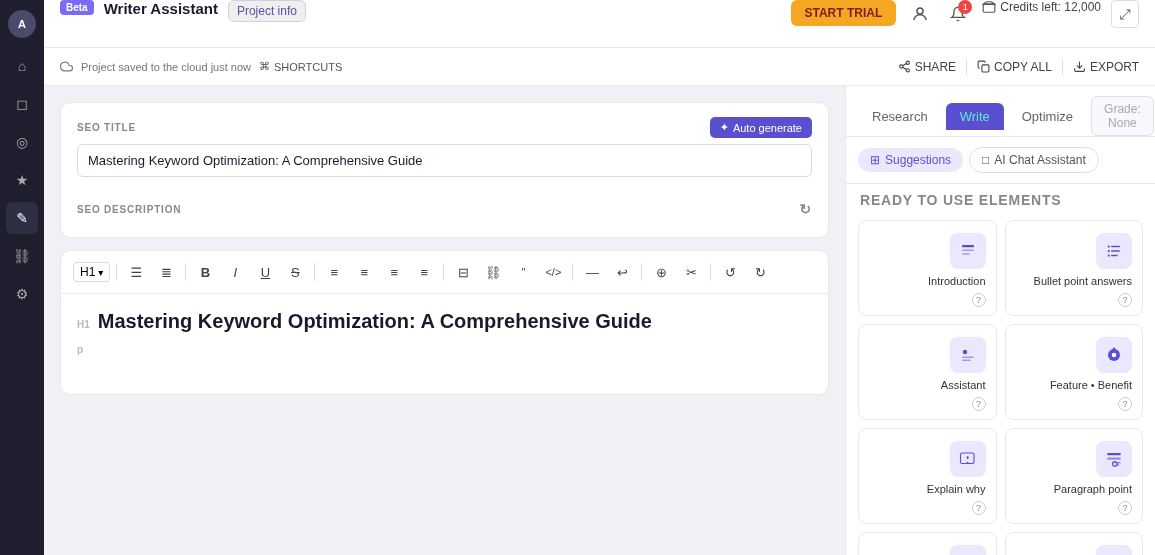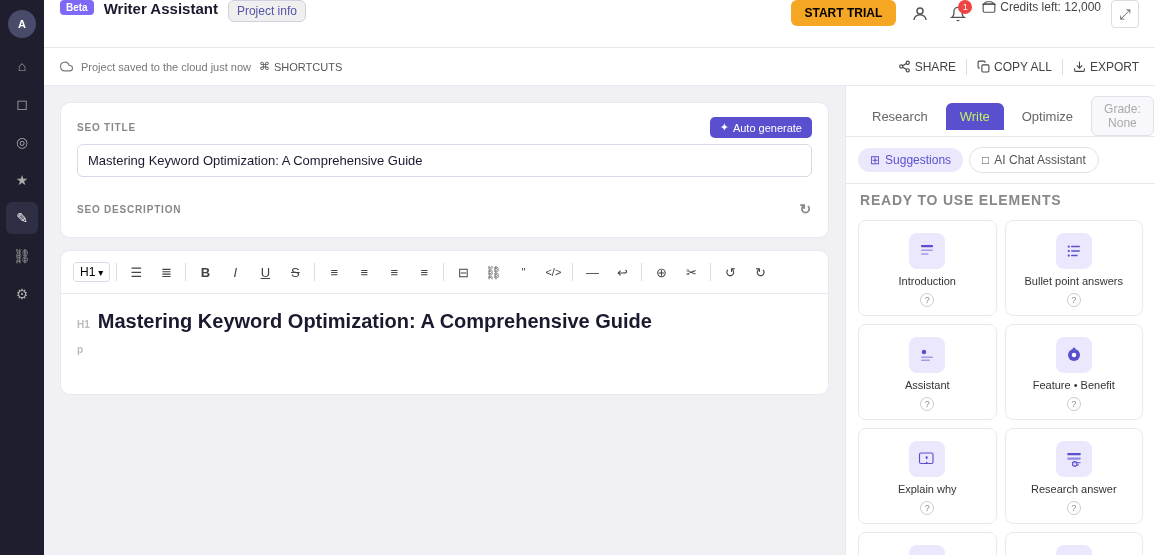--- a/index.html
+++ b/index.html
@@ -70,21 +70,21 @@
       border: 1px solid #d0d0e0;
       border-radius: 6px;
       padding: 3px 8px;
       font-size: 12px;
       color: #5555aa;
       cursor: pointer;
     }
     .header-spacer { flex: 1; }
     .start-trial-btn {
       background: #f5a623;
-      color: #000000;
+      color: #7f1d1d;
       border: none;
       border-radius: 6px;
       padding: 6px 14px;
       font-size: 12px;
       font-weight: 700;
       cursor: pointer;
     }
     .header-icon-btn {
       width: 28px; height: 28px;
       display: flex; align-items: center; justify-content: center;
@@ -322,21 +322,21 @@
       border-radius: 6px 6px 0 0;
       font-size: 13px;
       font-weight: 500;
       cursor: pointer;
       color: #666;
       border: none;
       background: none;
     }
     .right-tab.active {
       background: #5a4fcf;
-      color: #bef264;
+      color: #5eead4;
     }
     .grade-tab {
       margin-left: auto;
       padding: 5px 12px;
       border-radius: 6px;
       font-size: 12px;
       color: #aaa;
       border: 1px solid #e0e0ea;
       background: #f8f8fc;
       cursor: pointer;
@@ -385,21 +385,21 @@
       padding: 8px 12px;
       overflow-y: auto;
       flex: 1;
     }
     .element-card {
       border: 1px solid #e8e8ee;
       border-radius: 8px;
       padding: 12px 10px 8px;
       display: flex;
       flex-direction: column;
-      align-items: center;
+      align-items: flex-end;
       gap: 6px;
       cursor: pointer;
       background: #fff;
     }
     .element-icon {
       width: 36px; height: 36px;
       background: #ebe8fe;
       border-radius: 8px;
       display: flex; align-items: center; justify-content: center;
       font-size: 16px;
@@ -666,21 +666,21 @@
           <div class="element-icon">
             <svg width="18" height="18" viewBox="0 0 24 24" fill="#5a4fcf">
                 <rect x="3" y="4" width="18" height="3" rx="1"></rect>
                 <rect x="3" y="10" width="18" height="3" rx="1" opacity="0.6"></rect>
                 <path d="M16 17h4" stroke="#5a4fcf" stroke-width="1.5" stroke-linecap="round"></path>
                 <path d="M16 20h2" stroke="#5a4fcf" stroke-width="1.5" stroke-linecap="round"></path>
                 <circle cx="13" cy="18.5" r="3" fill="none" stroke="#5a4fcf" stroke-width="1.5"></circle>
                 <text x="11.5" y="19.5" font-size="4" fill="#5a4fcf">?</text>
               </svg>
           </div>
-          <span class="element-name">Research answer</span>
+          <span class="element-name">Paragraph point</span>
           <div class="element-help">?</div>
         </div>
 
         <div class="element-card">
           <div class="element-icon">
             <svg width="18" height="18" viewBox="0 0 24 24" fill="#5a4fcf">
                 <rect x="3" y="4" width="18" height="3" rx="1"></rect>
                 <rect x="3" y="10" width="18" height="3" rx="1" opacity="0.6"></rect>
                 <path d="M12 17 L17 20 L12 23" fill="none" stroke="#5a4fcf" stroke-width="2" stroke-linejoin="round"></path>
                 <path d="M7 20 h10" stroke="#5a4fcf" stroke-width="2"></path>

